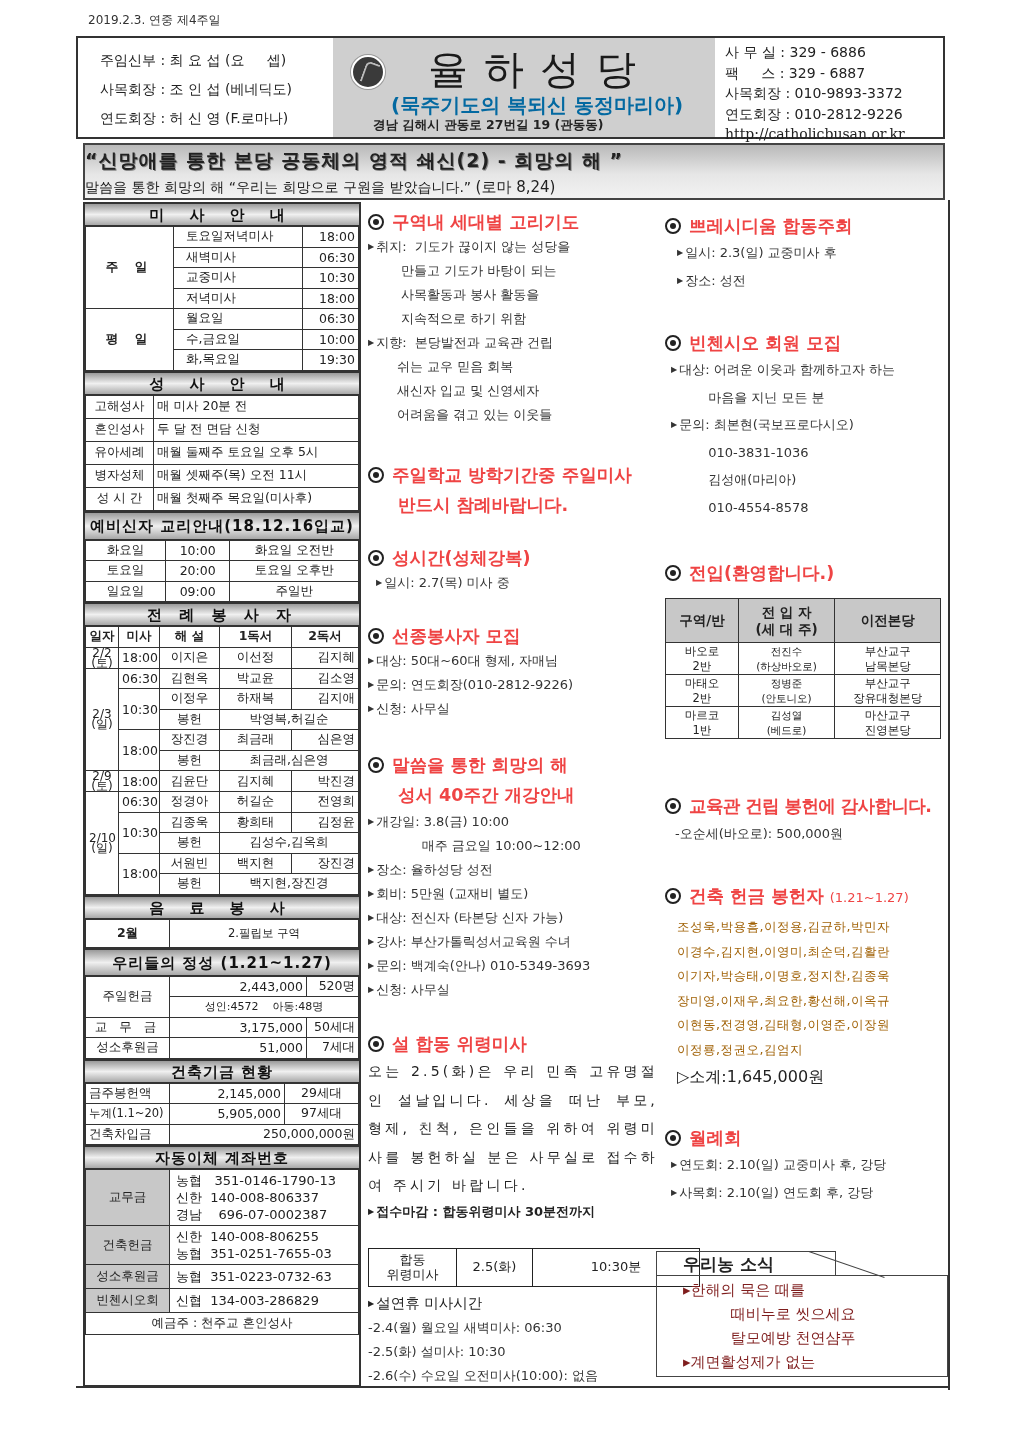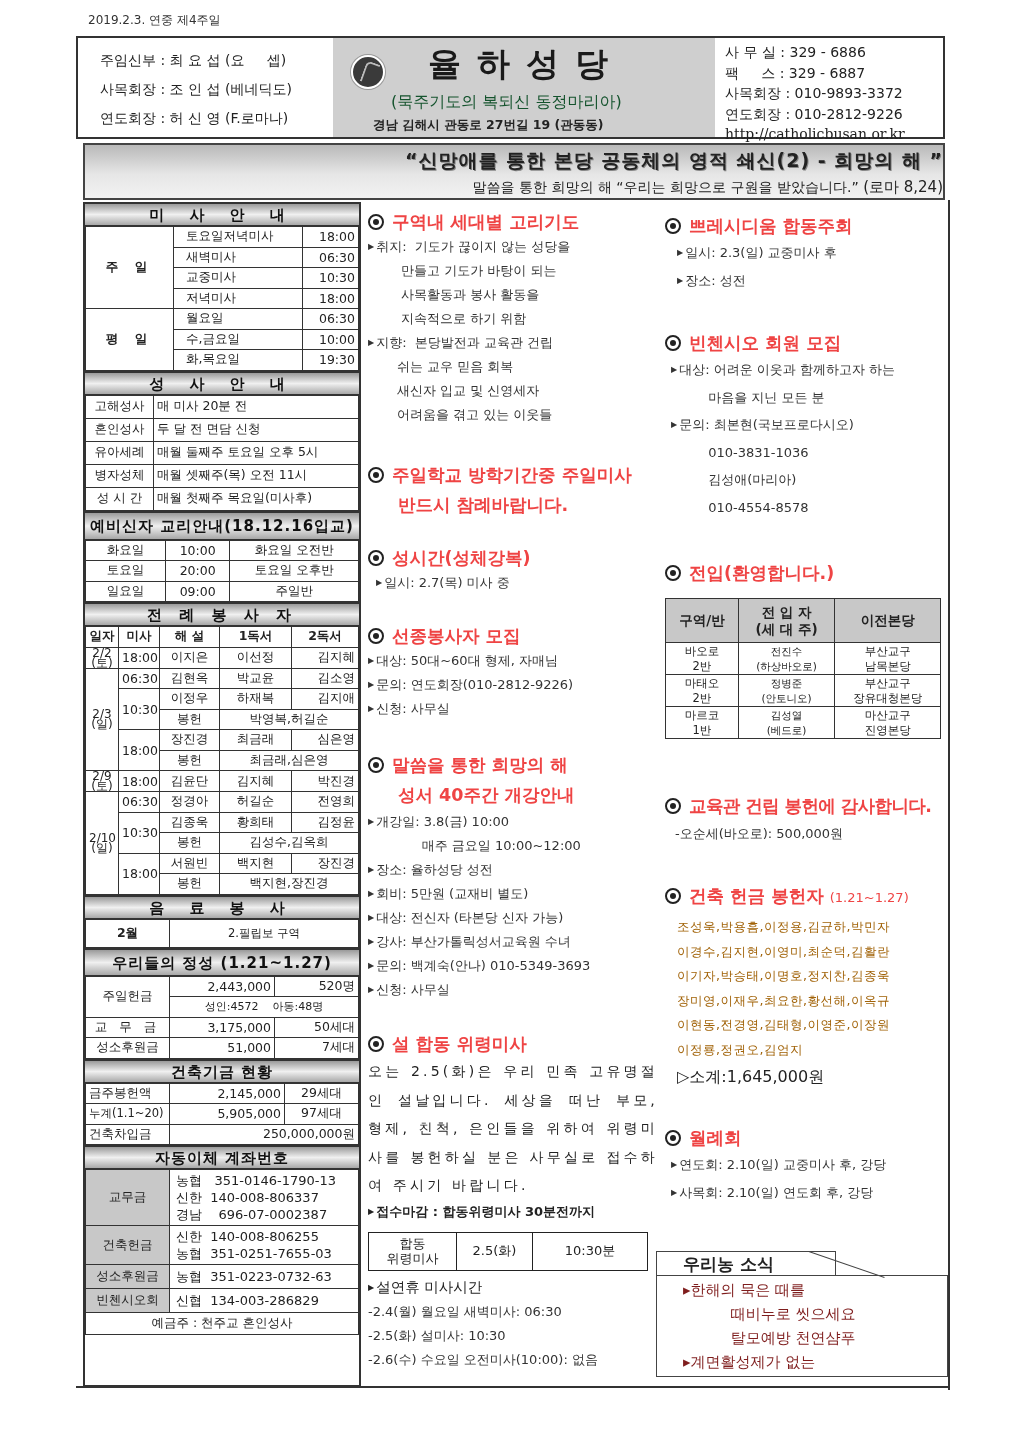--- a/index.html
+++ b/index.html
@@ -8,29 +8,29 @@
 .abs{position:absolute}
 .datehead{left:88px;top:12px;font-size:12px;color:#333}
 
 
 .header{left:76px;top:36px;width:869px;height:103px;border:2px solid #333;display:flex;background:#fff}
 .hdr-left{width:255px;padding:8px 0 0 22px;font-size:14px;line-height:29px}
 .hdr-left div{white-space:pre}
 .hdr-center{width:382px;background:#cfcfcf;position:relative}
 .logo{position:absolute;left:18px;top:17px;width:34px;height:34px;border-radius:50%;background:#3a3a3a;border:2px solid #fff;box-shadow:0 0 0 1px #999}
 .logo::after{content:"";position:absolute;left:10px;top:5px;width:12px;height:20px;border-left:2px solid #bbb;border-top:2px solid #bbb;border-radius:6px 0 0 0;transform:rotate(20deg)}
-.church-name{position:absolute;left:95px;top:4px;font-size:33px;font-weight:bold;letter-spacing:16px;color:#1a1a1a}
-.church-sub{position:absolute;left:58px;top:54px;font-size:16px;font-weight:normal;color:#14532d}
+.church-name{position:absolute;left:95px;top:4px;font-size:40px;font-weight:normal;letter-spacing:16px;color:#1a1a1a}
+.church-sub{position:absolute;left:58px;top:54px;font-size:20px;font-weight:bold;color:#0369a1}
 .church-addr{position:absolute;left:40px;top:79px;font-size:12.5px;font-weight:bold;color:#222}
 .hdr-right{flex:1;padding:4px 0 0 10px;font-size:14px;line-height:20.5px}
 .hdr-right div{white-space:pre}
 .url{font-family:"DejaVu Serif",serif;font-size:14px}
 
 
-.banner{left:83px;top:143px;width:862px;height:57px;border:2px solid #444;background:linear-gradient(#b9b9b9,#e6e6e6 55%,#f2f2f2);text-align:right}
+.banner{left:83px;top:143px;width:862px;height:57px;border:2px solid #444;background:linear-gradient(#b9b9b9,#e6e6e6 55%,#f2f2f2);text-align:left}
 .banner .t1{font-size:19px;font-weight:bold;margin-top:3px;text-shadow:1px 1px 0 #888;letter-spacing:1px}
 .banner .t2{font-size:14px;margin-top:4px}
 .banner .t2 small{font-size:15px}
 
 
 .leftcol{left:83px;top:202px;width:278px;height:1185px;border:2px solid #333;border-top:none}
 .secbar{height:24px;background:linear-gradient(#9a9a9a,#f0f0f0 50%,#a8a8a8);border-top:2px solid #333;border-bottom:1px solid #333;text-align:center;font-weight:bold;font-size:15px;line-height:22px;letter-spacing:10px;color:#111}
 .secbar.nosp{letter-spacing:1px}
 table{border-collapse:collapse;width:100%}
 td{border:1px solid #333;font-size:12.5px;padding:0 3px;height:20.5px;white-space:nowrap}
@@ -278,21 +278,21 @@
         </tr>
   </tbody>
     </table>
 
   <div class="secbar nosp" style="height:28px;line-height:26px">우리들의 정성 (1.21~1.27)</div>
   <table>
     <tbody>
         <tr>
           <td rowspan="2" class="c" style="width:84px">주일헌금</td>
       <td class="r">2,443,000</td>
-          <td class="r" style="width:84px">520명</td>
+          <td class="r" style="width:52px">520명</td>
         </tr>
     <tr>
           <td colspan="2" class="c" style="font-size:11px;white-space:pre">성인:4572    아동:48명</td>
         </tr>
     <tr>
           <td class="c" style="letter-spacing:4px">교 무 금</td>
           <td class="r">3,175,000</td>
           <td class="r">50세대</td>
         </tr>
     <tr>
@@ -400,21 +400,21 @@
     <div class="item"><span class="tri">▶</span><span>대상: 전신자 (타본당 신자 가능)</span></div>
     <div class="item"><span class="tri">▶</span><span>강사: 부산가톨릭성서교육원 수녀</span></div>
     <div class="item"><span class="tri">▶</span><span>문의: 백계숙(안나) 010-5349-3693</span></div>
     <div class="item"><span class="tri">▶</span><span>신청: 사무실</span></div>
   </div>
 
   <div class="sec" style="top:826px">
     <h3><span class="bullet"></span><span>설 합동 위령미사</span></h3>
     <div class="para">오는 2.5(화)은 우리 민족 고유명절인 설날입니다. 세상을 떠난 부모, 형제, 친척, 은인들을 위하여 위령미사를 봉헌하실 분은 사무실로 접수하여 주시기 바랍니다.</div>
     <div class="item bold" style="color:#222"><span class="tri">▶</span><span>접수마감 : 합동위령미사 30분전까지</span></div>
-    <table class="wiryeong" style="width:280px;margin-top:8px">
+    <table class="wiryeong" style="width:332px;margin-top:24px">
       <tbody>
           <tr>
         <td class="c" style="width:88px;line-height:15px"><span>합동</span><br><span>위령미사</span></td>
         <td class="c" style="width:76px">2.5(화)</td>
         <td class="c">10:30분</td>
       </tr>
     </tbody>
       </table>
     <div class="item" style="font-size:14.5px;margin-top:4px;color:#222"><span class="tri">▶</span><span>설연휴 미사시간</span></div>
     <div class="item">-2.4(월) 월요일 새벽미사: 06:30</div>

